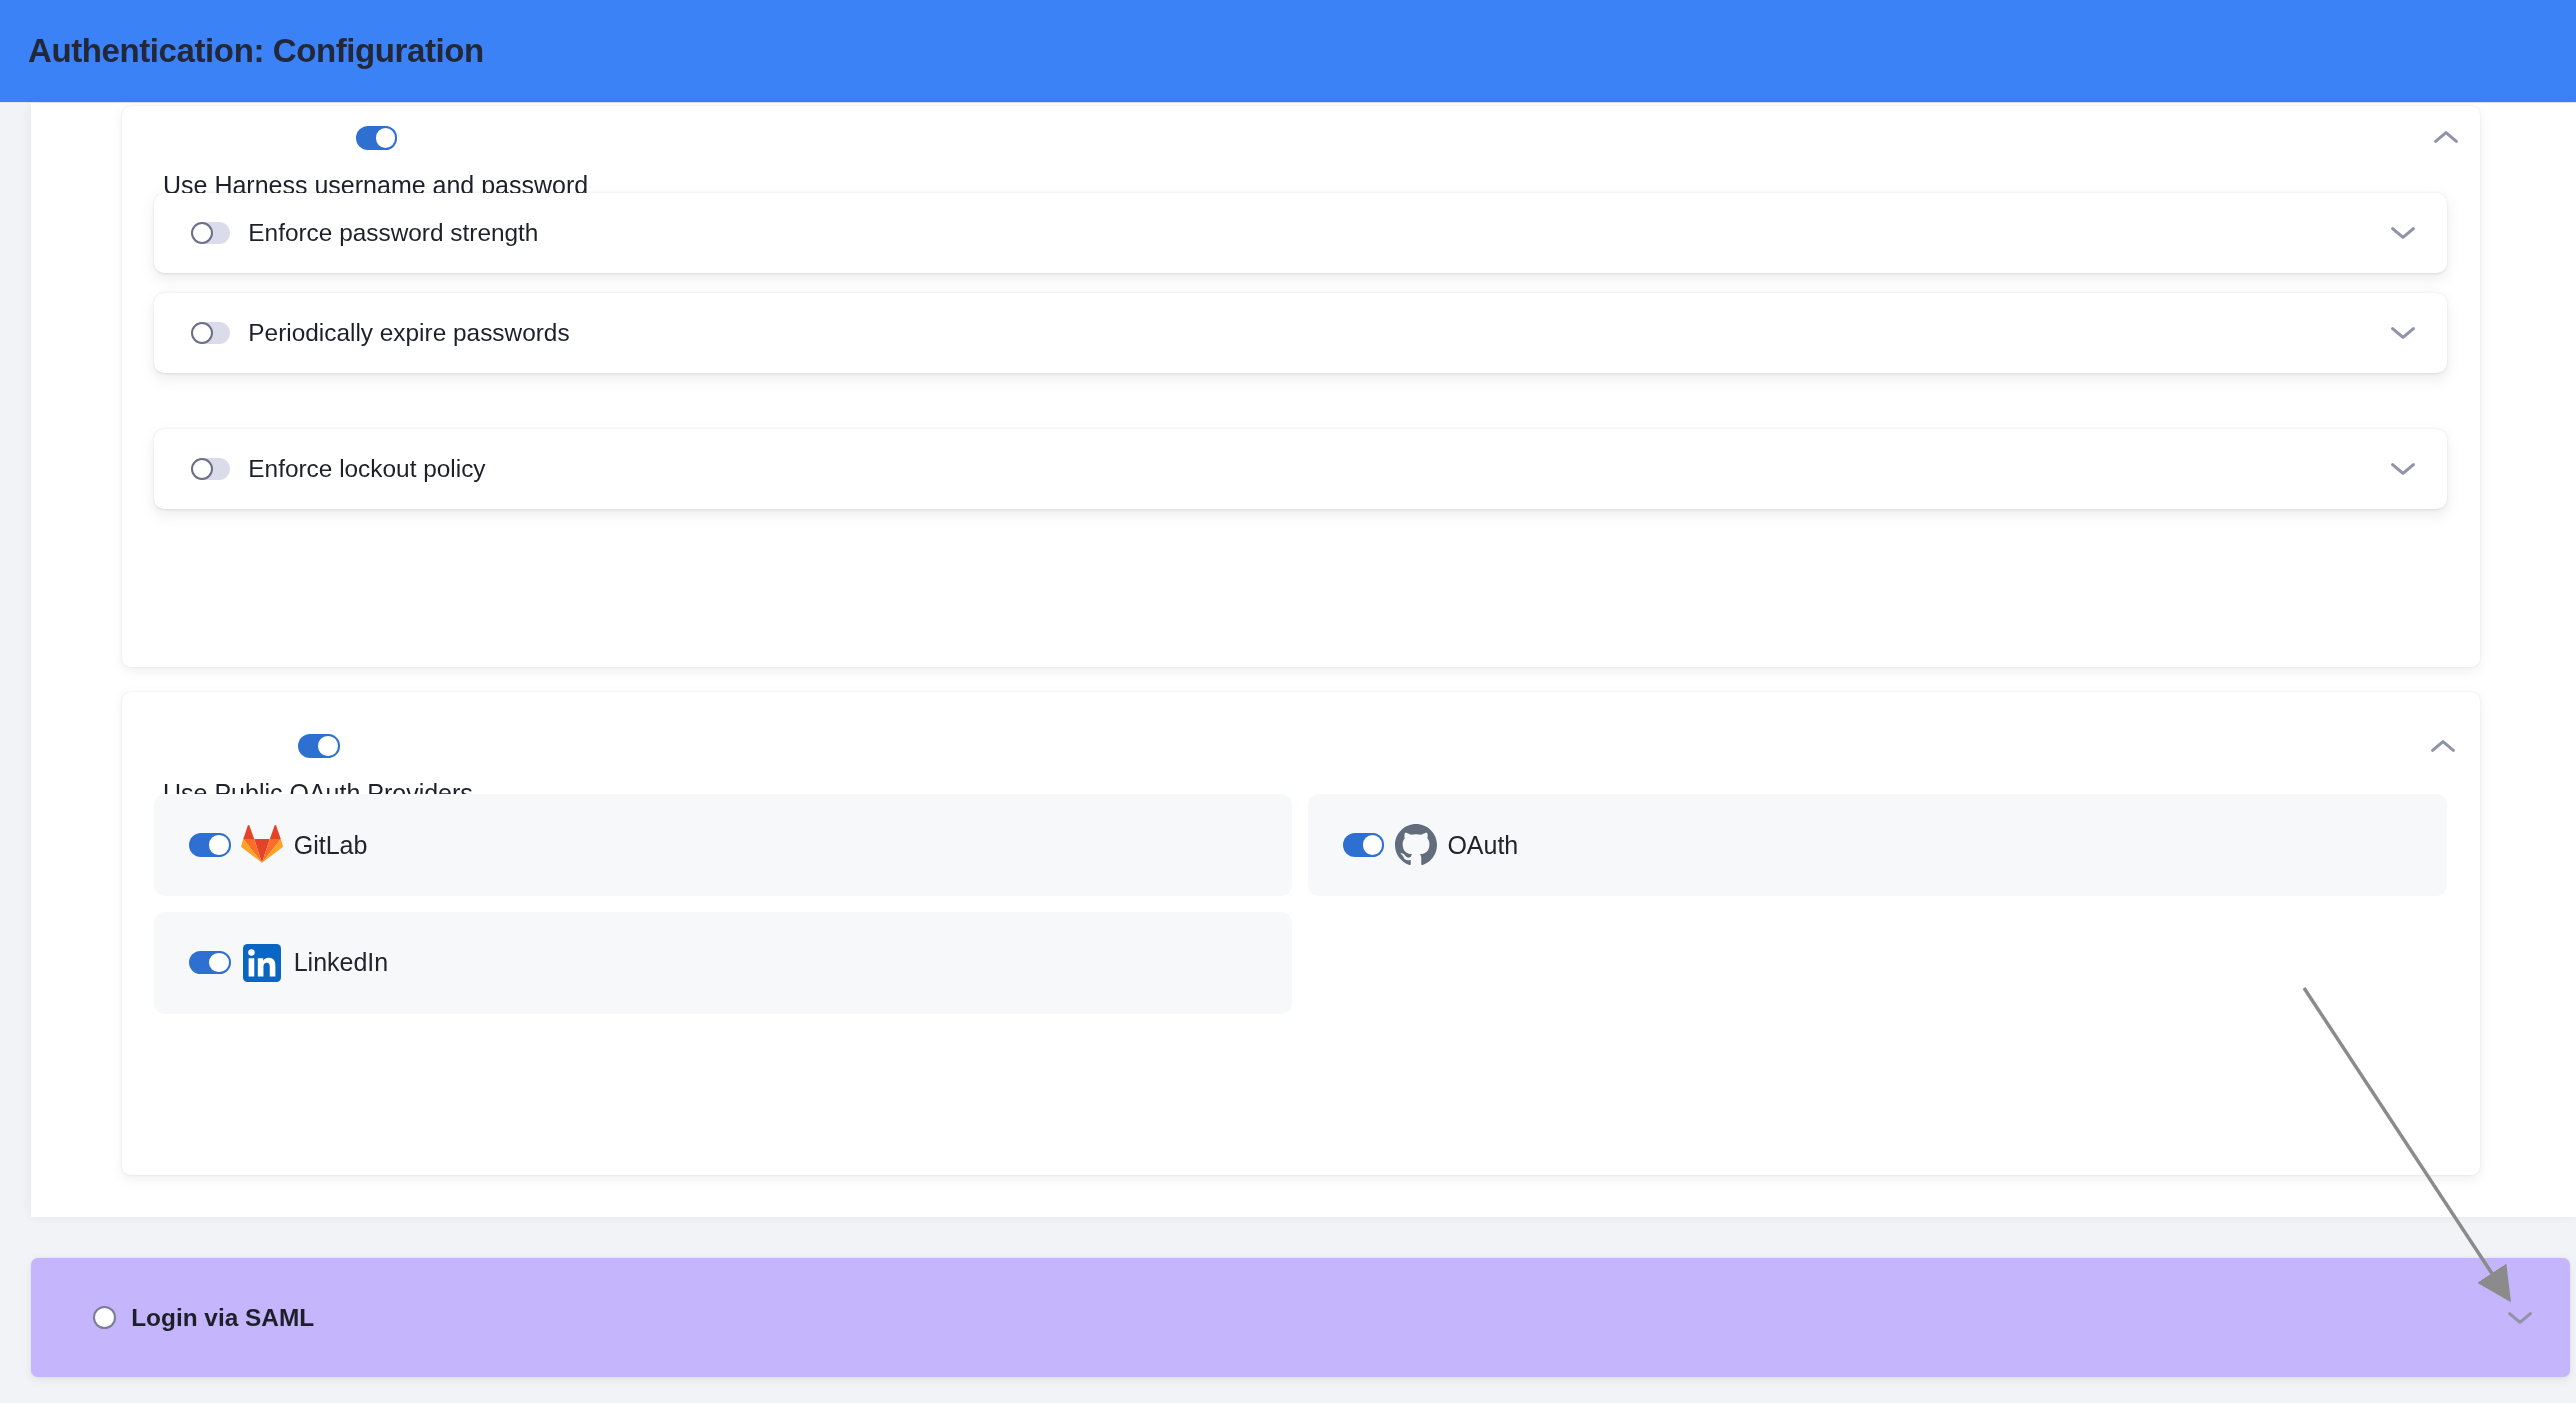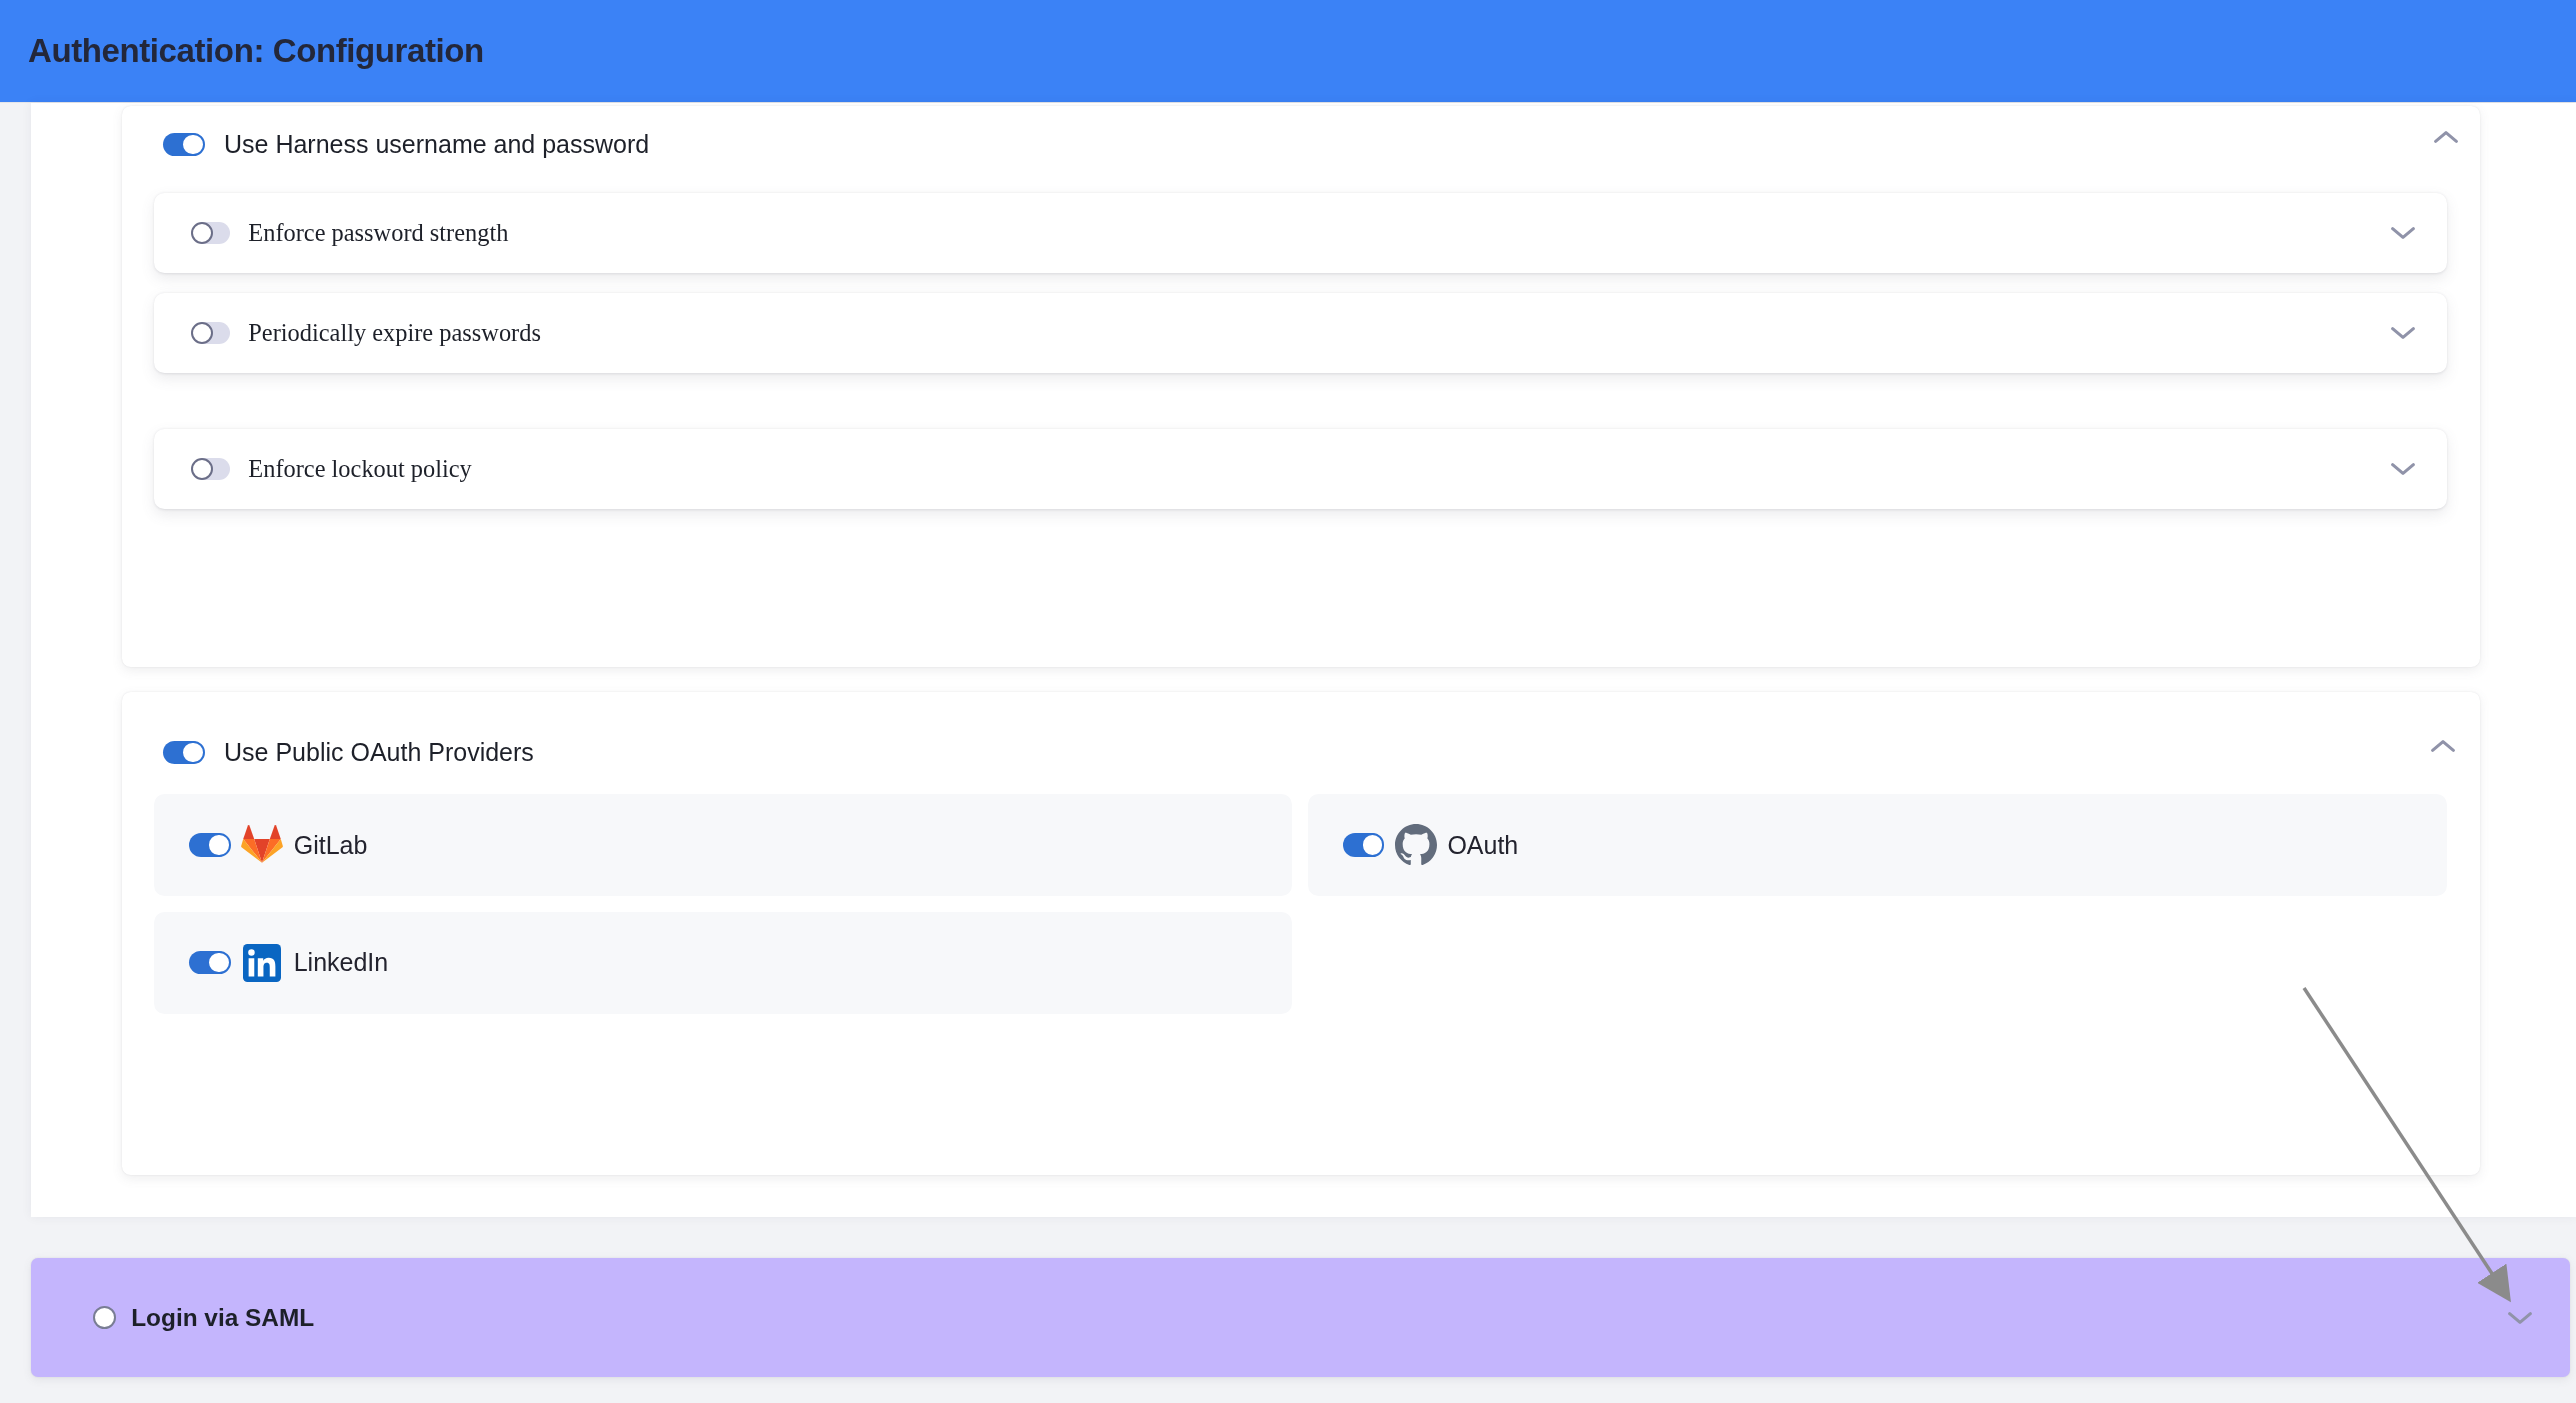--- a/index.html
+++ b/index.html
@@ -14,30 +14,30 @@
   
   .panel{position:absolute;left:30.5px;top:103px;width:2545px;height:1114px;background:#ffffff;
          box-shadow:0 0 10.5px rgba(40,41,61,0.06);}
 
   
   .card{position:absolute;background:#ffffff;border-radius:8.7px;
         box-shadow:0 0 1.7px rgba(40,41,61,0.12), 0 3.5px 10.5px rgba(96,97,112,0.10);}
   .card-a{left:122px;top:106px;width:2358px;height:561px;}
   .card-b{left:122px;top:692px;width:2358px;height:483px;}
 
-  .sec-head{position:absolute;left:41px;display:flex;align-items:center;gap:21px;height:37px;}
+  .sec-head{position:absolute;left:41px;display:flex;align-items:center;gap:21px;height:37px;flex-direction:column;}
   .card-a .sec-head{top:20px;}
   .card-b .sec-head{top:42px;}
   .sec-label{font-size:25px;font-weight:500;color:#1d2029;}
 
   
   .subcard{position:absolute;left:32px;width:2293px;height:80px;background:#ffffff;border-radius:10.5px;
            box-shadow:0 0.9px 2.6px rgba(40,41,61,0.10), 0 5.2px 14px rgba(96,97,112,0.12);
            display:flex;align-items:center;padding-left:39px;box-sizing:border-box;gap:18.3px;}
-  .subcard .row-label{font-size:24.4px;font-weight:400;color:#1d2029;font-family:Liberation Serif, serif;}
+  .subcard .row-label{font-size:24.4px;font-weight:400;color:#1d2029;}
   .subcard .chev{position:absolute;right:31px;top:50%;margin-top:-7px;}
 
   
   .toggle{position:relative;display:inline-block;width:40px;height:23.5px;border-radius:13px;flex:none;cursor:pointer;}
   .toggle .knob{position:absolute;top:0;width:23.5px;height:23.5px;border-radius:50%;background:#ffffff;box-sizing:border-box;}
   .toggle.on{background:#2d70d2;}
   .toggle.on .knob{right:-1.7px;border:2.2px solid #2d70d2;}
   .toggle.off{background:#dbdceb;}
   .toggle.off .knob{left:-1.7px;border:2.2px solid #6b6e88;}
   .toggle.small{width:37px;height:22px;}

